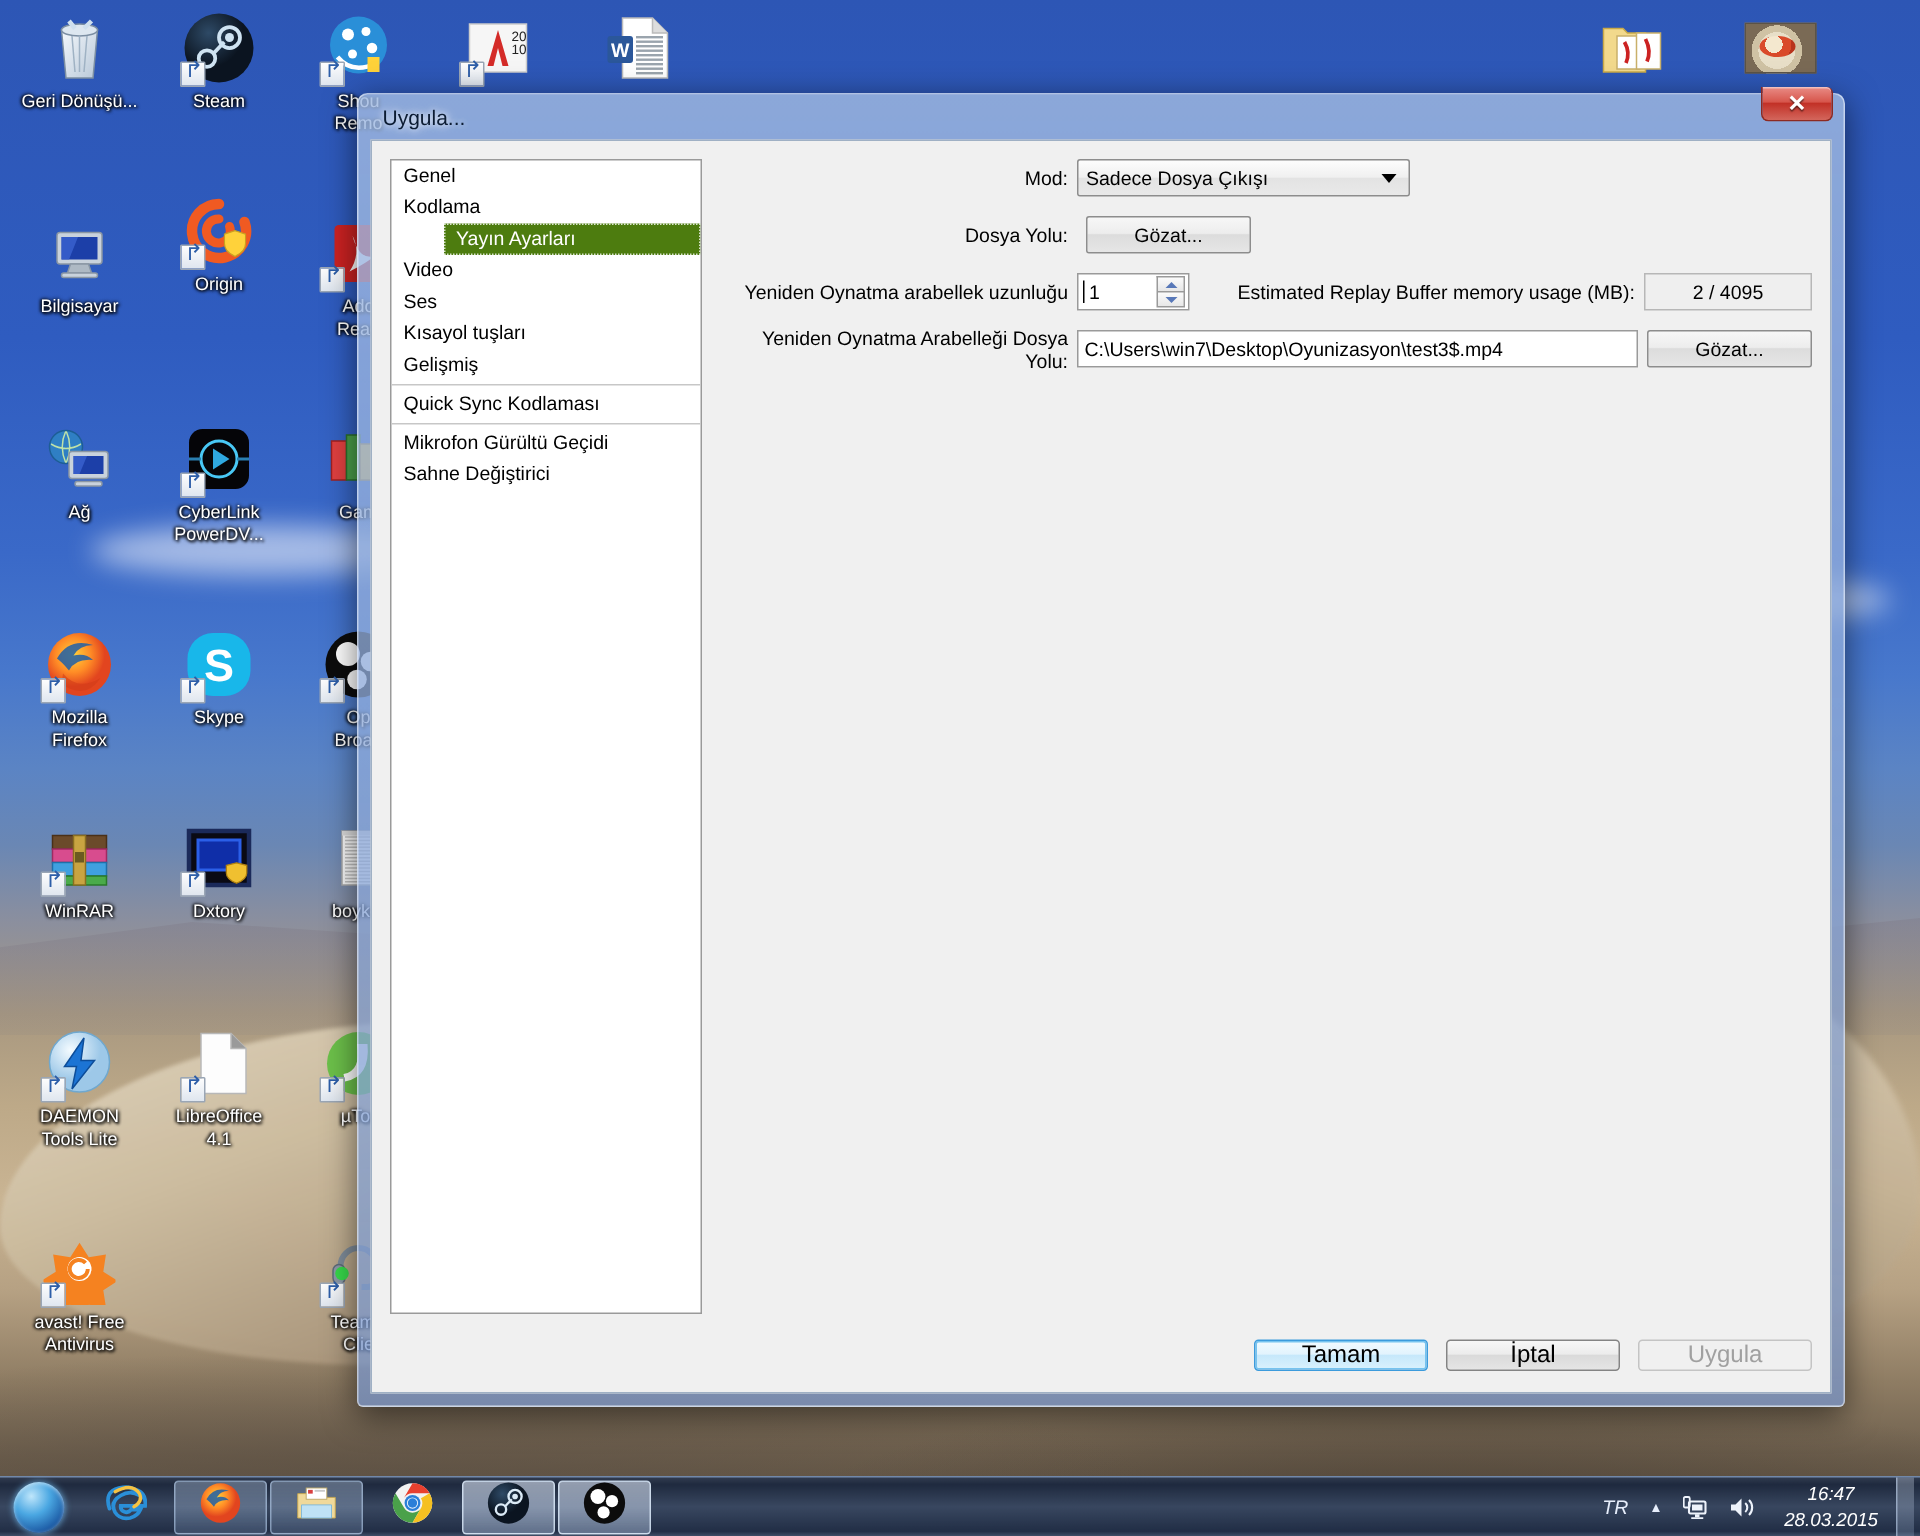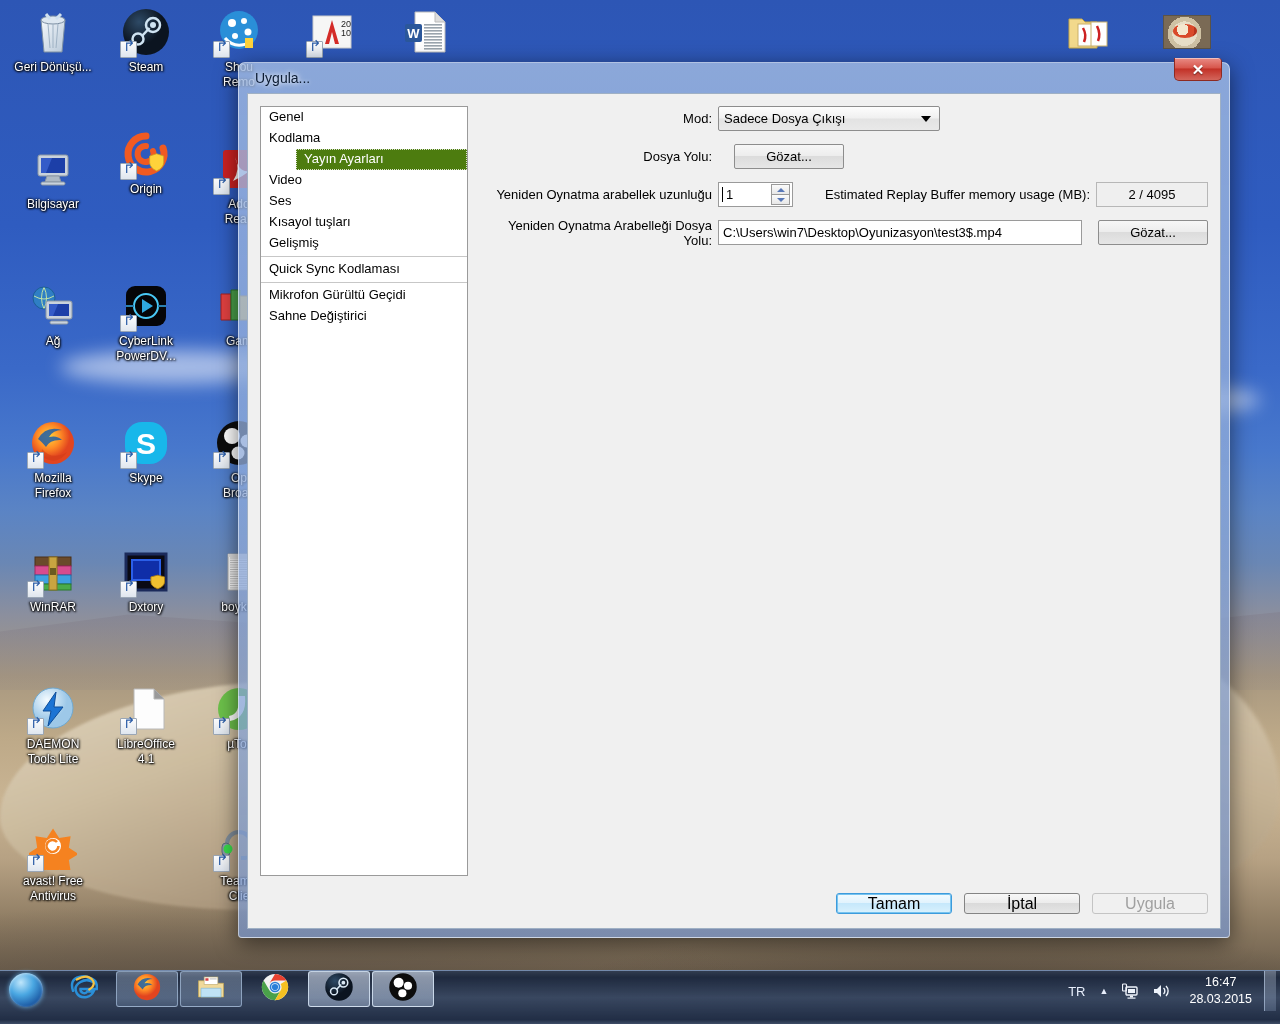--- a/index.html
+++ b/index.html
@@ -156,21 +156,21 @@
     width: 0; height: 0; border-left: 5px solid transparent;
     border-right: 5px solid transparent; border-top: 6px solid #000;
   }
   .tinput {
     height: 25px; background: #fff; border: 1px solid #9a9a9a;
     font-size: 13px; color: #000; padding-left: 4px;
     display: flex; align-items: center; cursor: text;
     font-family: "Liberation Sans", sans-serif;
   }
   .browsebtn {
-    width: 110px; height: 25px; margin-left: 16px; flex: none;
+    width: 110px; height: 25px; margin-left: 6px; flex: none;
     background: linear-gradient(to bottom, #f7f7f7 0%, #ededed 46%, #dcdcdc 50%, #e6e6e6 100%);
     border: 1px solid #8d8d8d; border-radius: 2px;
     font-size: 13px; color: #000;
     display: flex; align-items: center; justify-content: center; cursor: pointer;
   }
   .spinwrap {
     width: 75px; height: 25px; background: #fff; border: 1px solid #9a9a9a;
     display: flex; align-items: center; position: relative;
   }
   .spinwrap .sval {
@@ -215,24 +215,24 @@
     background: linear-gradient(to bottom,#f7f7f7 0%,#ececec 46%,#dadada 50%,#e5e5e5 100%);
     border: 1px solid #848484; color: #000;
   }
   .dbtn.disabled {
     background: #f0f0f0; border: 1px solid #c4c4c4; color: #a0a0a0;
     cursor: default;
   }
 
   
   #taskbar {
-    position: absolute; left: 0; bottom: 0; width: 1280px; height: 54px;
+    position: absolute; left: 0; bottom: 0; width: 1280px; height: 40px;
     background: linear-gradient(to bottom, rgba(40,55,80,.85) 0%, rgba(25,38,62,.92) 12%, rgba(52,70,100,.88) 50%, rgba(30,44,70,.94) 92%, rgba(60,78,108,.9) 100%);
     border-top: 1px solid rgba(160,190,230,.55);
-    display: flex; align-items: flex-start;
+    display: flex; align-items: center; font-style: italic;
   }
   #startorb {
     width: 48px; height: 38px; margin-left: 2px;
     display: flex; align-items: center; justify-content: center; cursor: pointer;
   }
   .orb {
     width: 34px; height: 34px; border-radius: 50%;
     background: radial-gradient(circle at 35% 28%, #bfe6fb 0%, #4aa7e2 38%, #1f5fa8 72%, #0d3566 100%);
     box-shadow: 0 0 5px rgba(120,200,255,.8), inset 0 1px 3px rgba(255,255,255,.6);
     position: relative;

